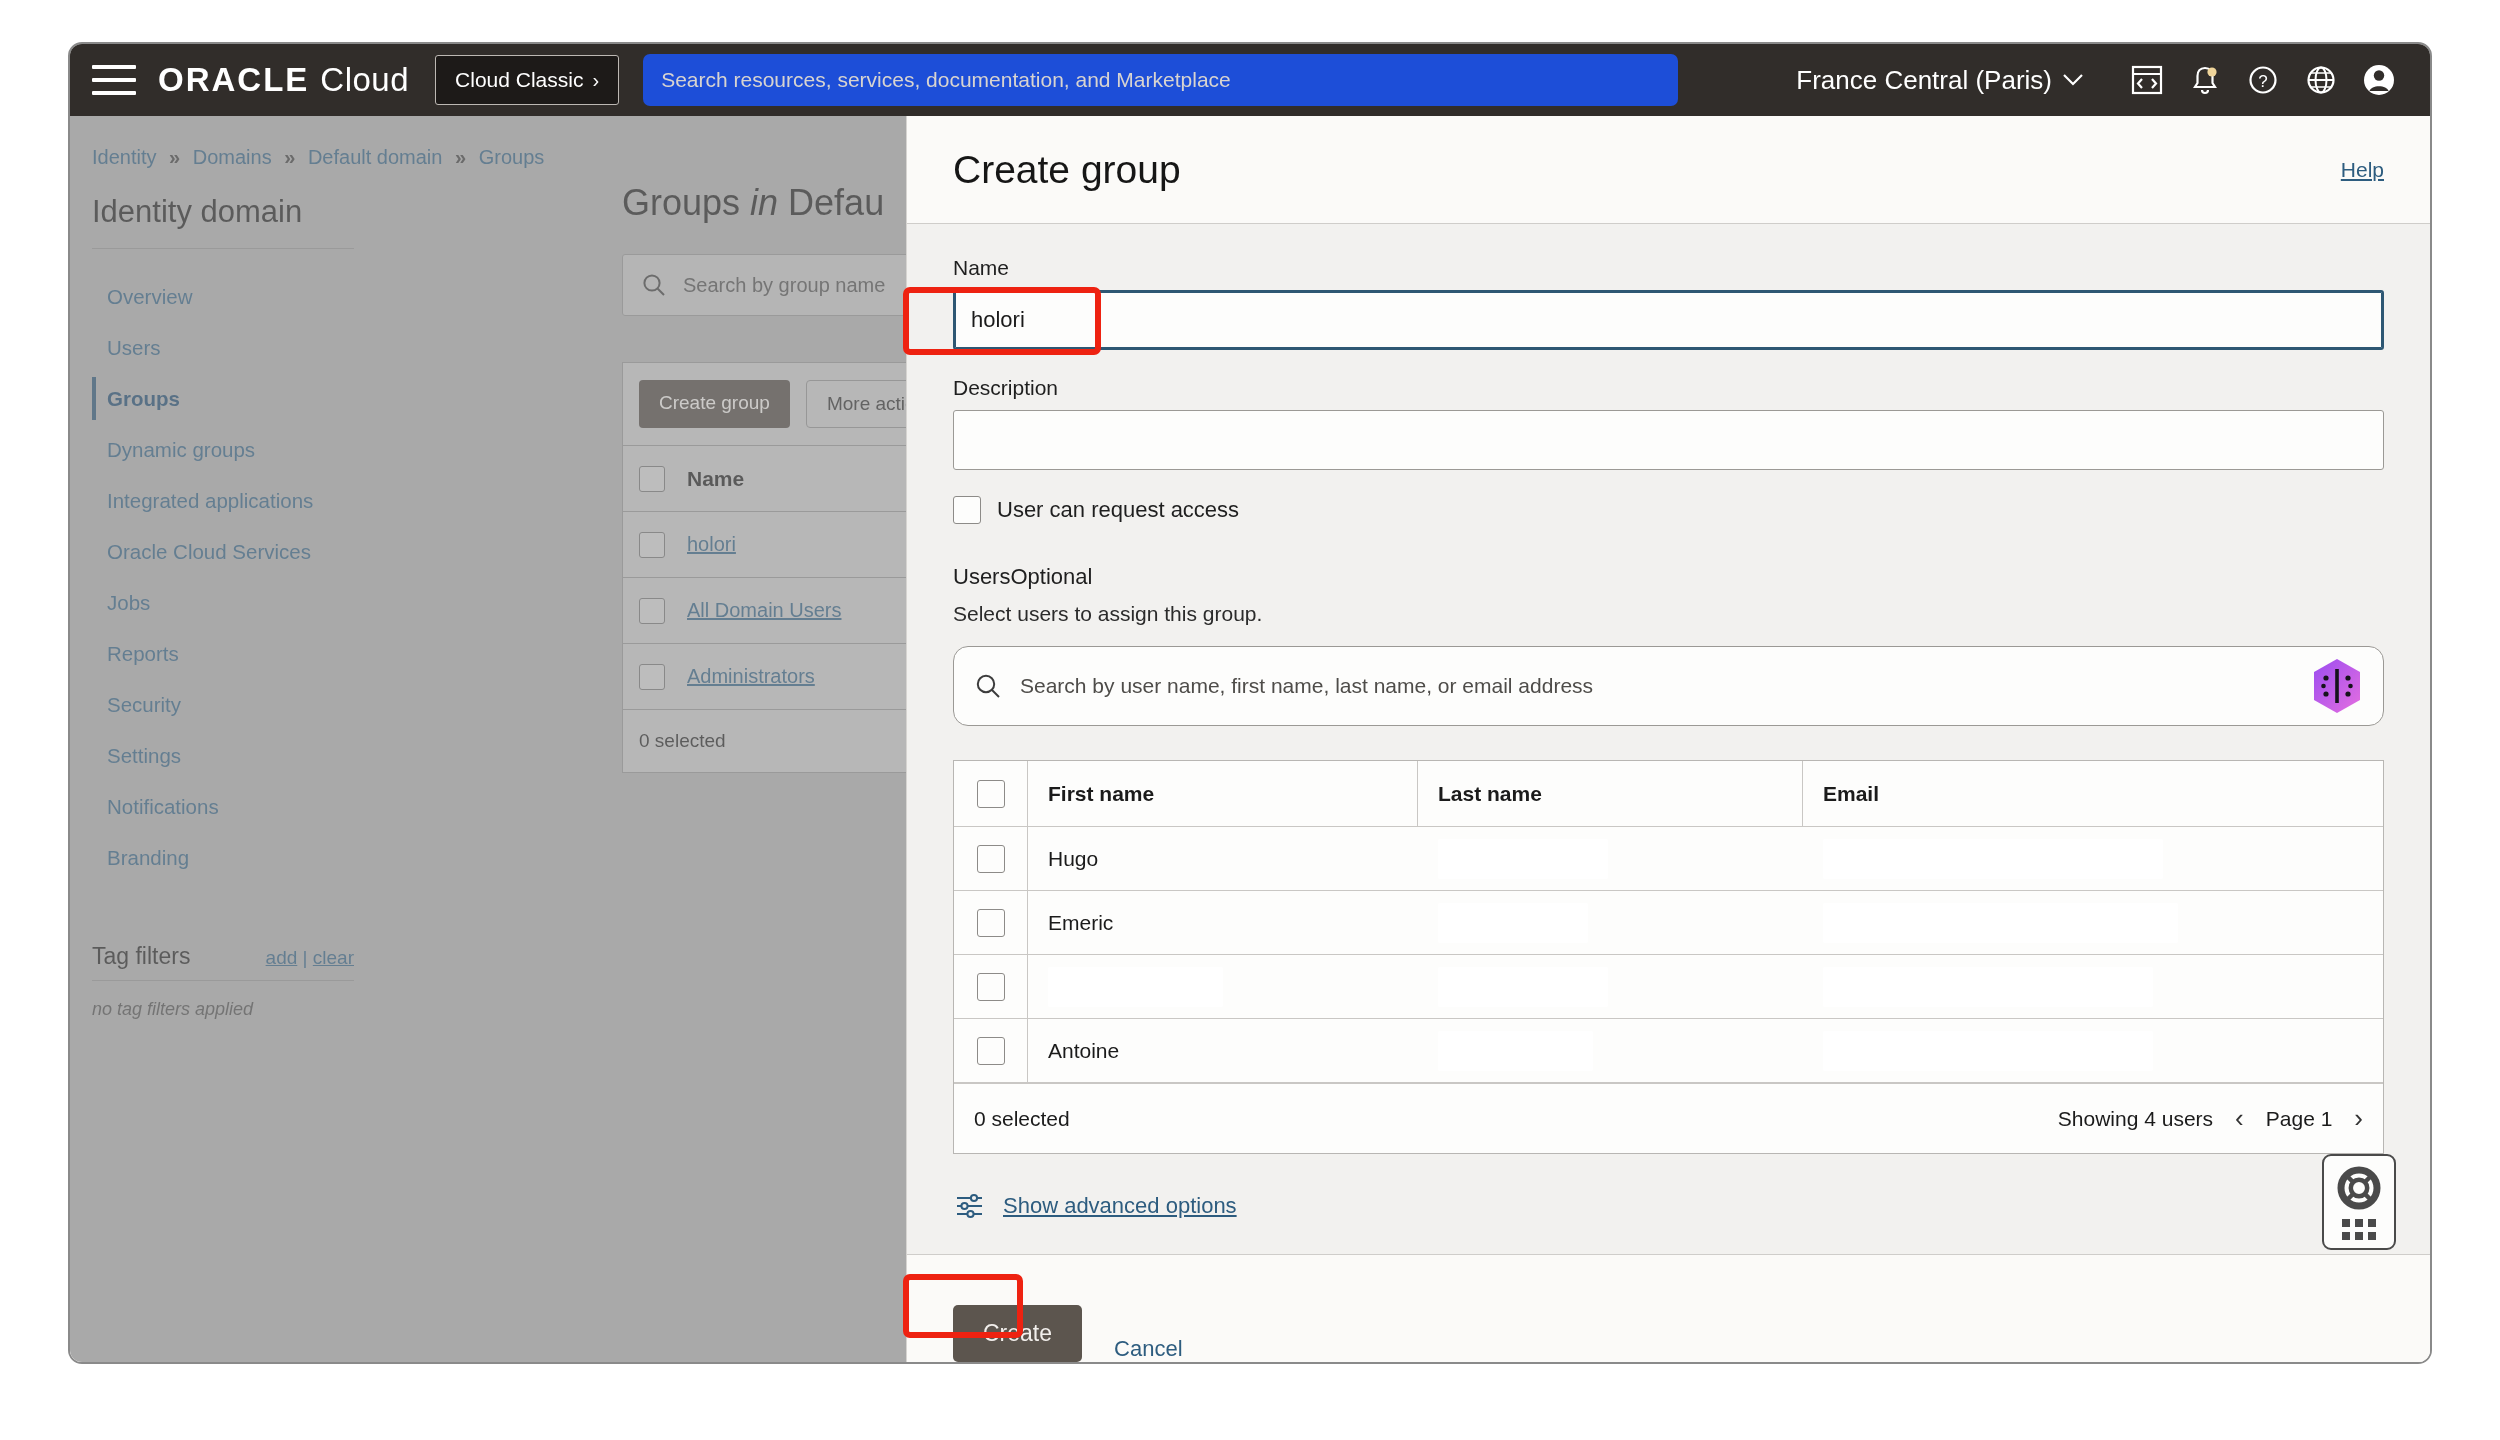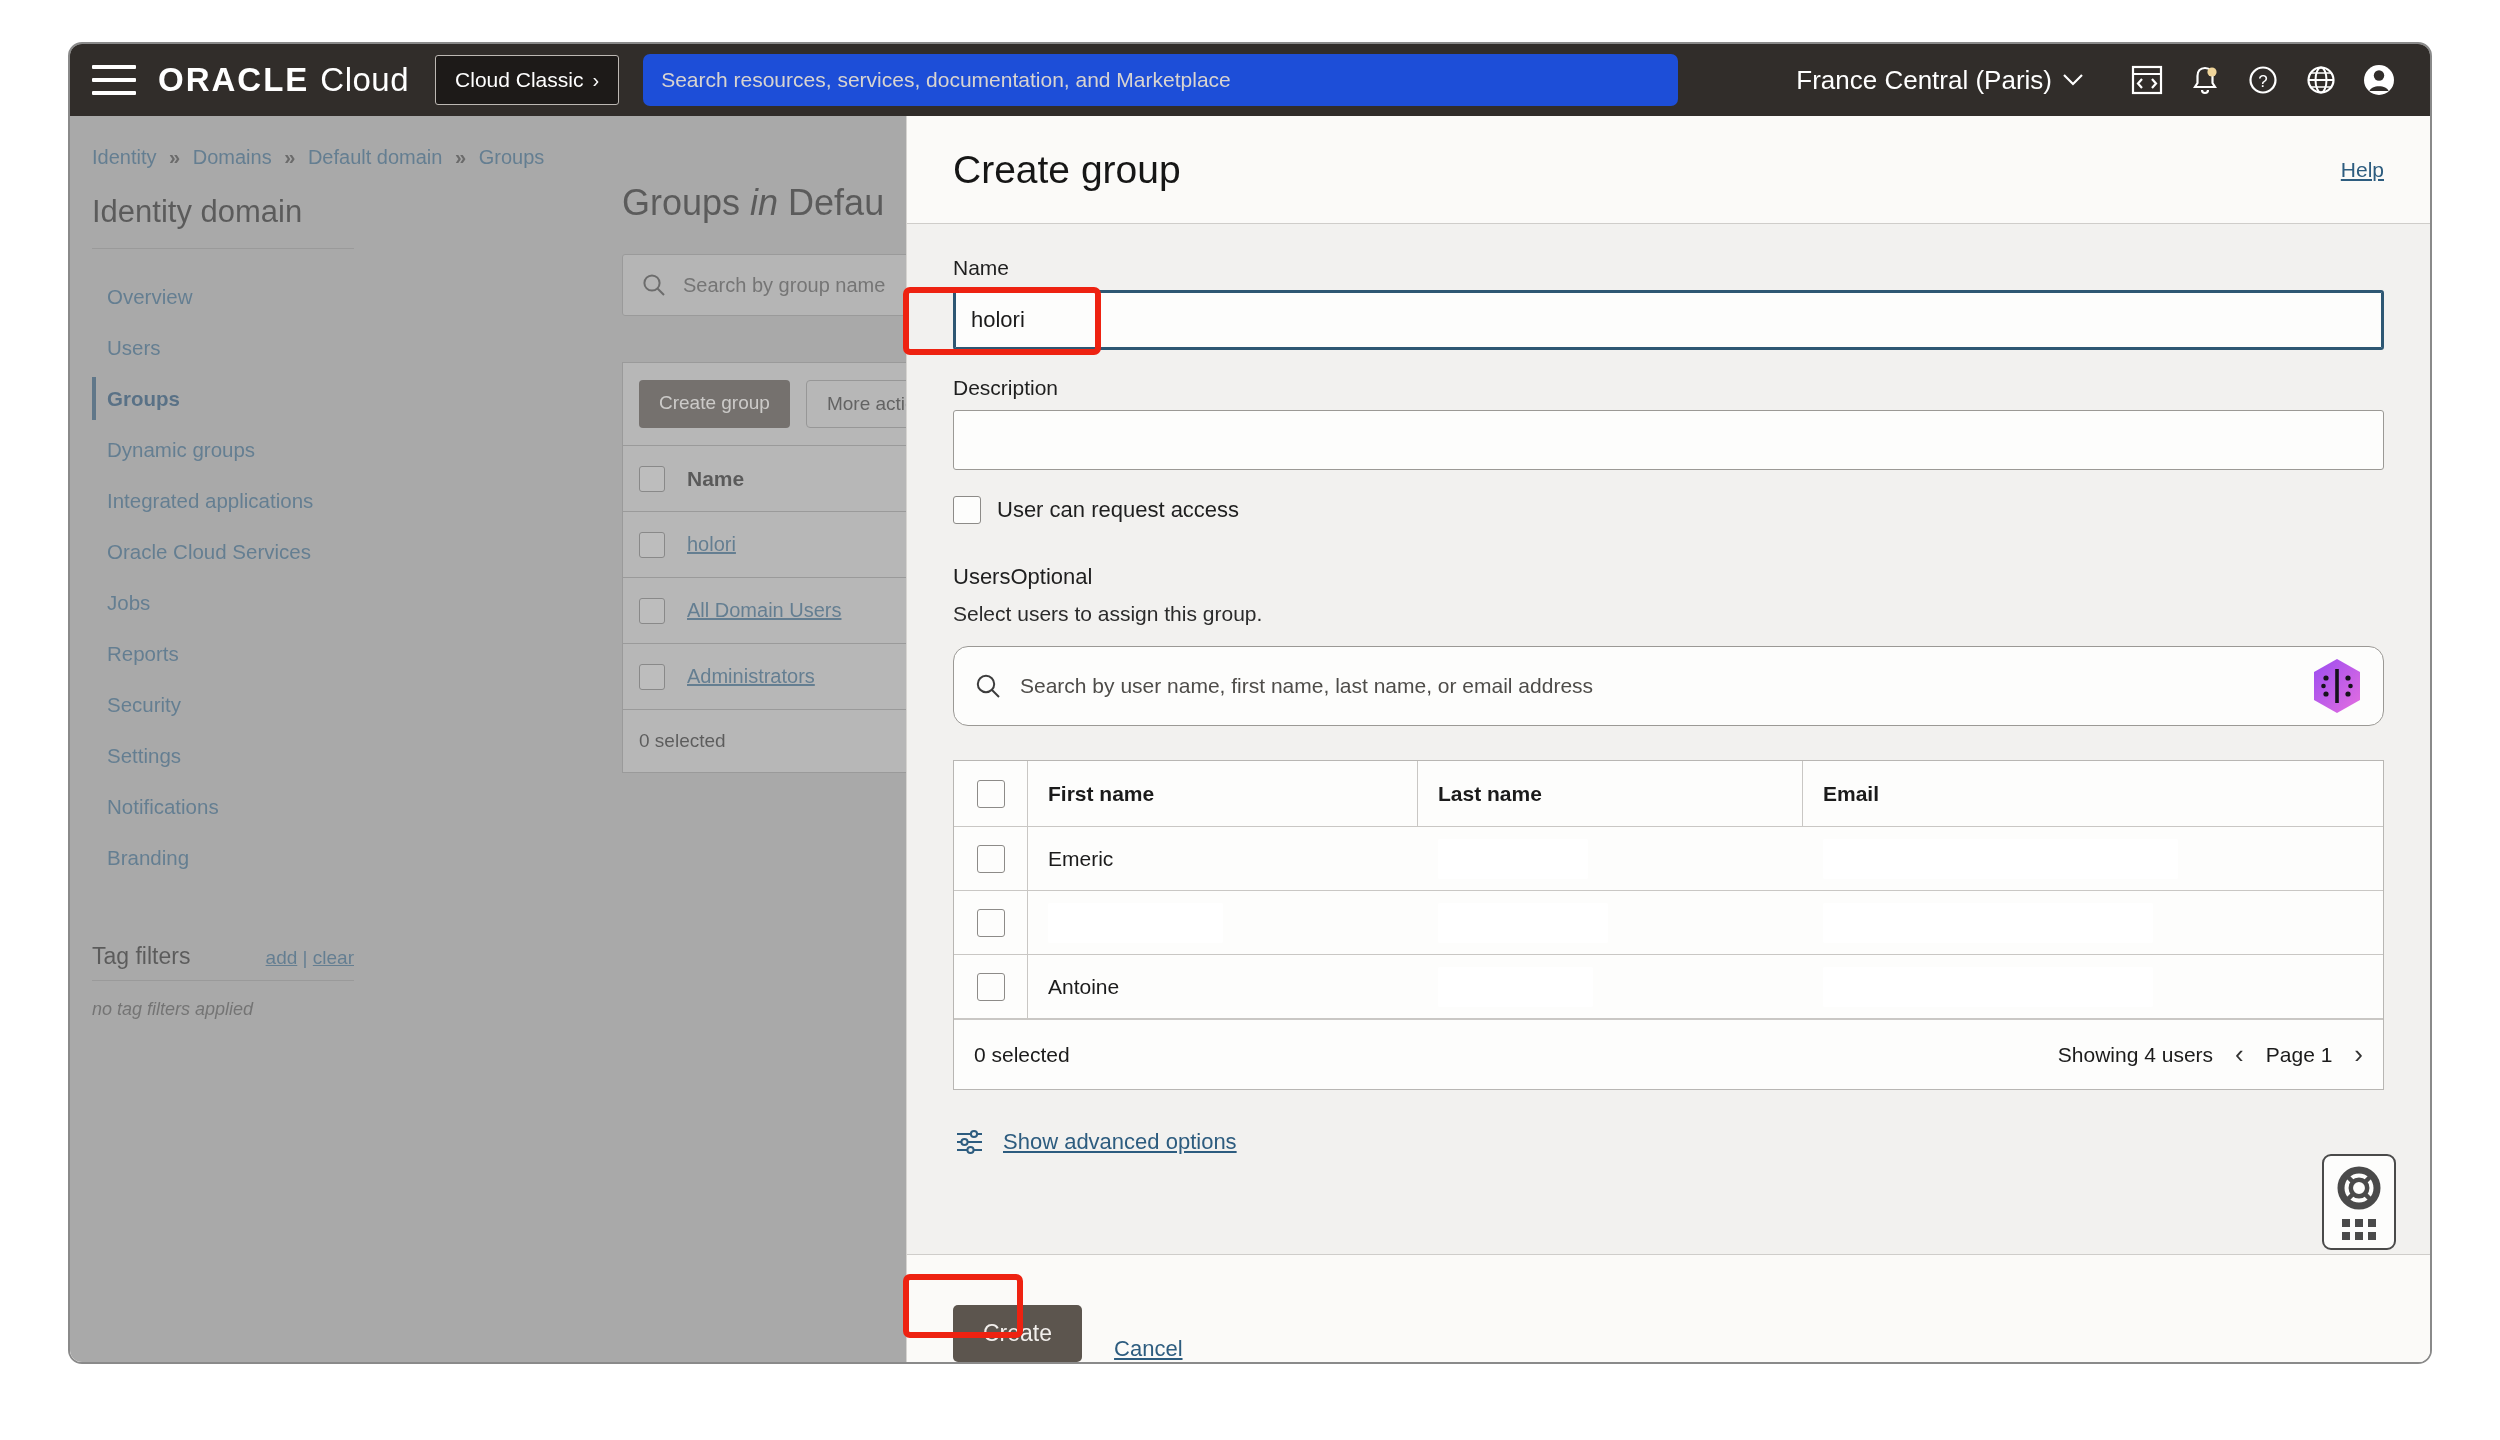--- a/index.html
+++ b/index.html
@@ -231,21 +231,21 @@
   #panel-footer {
     flex: none; height: 108px; background:#fbfaf8;
     border-top: 1px solid #cfcdca;
     display:flex; align-items:flex-end; padding: 0 46px; gap: 32px;
   }
   #create-button {
     background:#5c554e; color:#f2efec; font-size: 23px;
     border:none; border-radius:5px; padding: 15px 30px; cursor:pointer;
     font-family:"Liberation Sans", sans-serif;
   }
-  #cancel-link { font-size: 22px; color:#2d5c7f; text-decoration:underline; cursor:pointer; }
+  #cancel-link { font-size: 22px; color:#2d5c7f; cursor:pointer; }
 
   
   #help-widget {
     position:absolute; right: 34px; bottom: 112px; z-index: 60;
     width: 74px; height: 96px; background:#fdfdfc;
     border: 2.4px solid #4a4a4a; border-radius: 9px;
     display:flex; flex-direction:column; align-items:center; justify-content:center; gap: 8px;
     cursor:pointer;
   }
   #dots-grid { display:grid; grid-template-columns: repeat(3, 8px); gap: 5px; }
@@ -475,20 +475,32 @@
         <div id="users-table">
           <div class="ut-row ut-head">
             <div class="ut-cb-cell">
               <div class="cb"></div>
             </div>
             <div class="ut-c1">First name</div>
             <div class="ut-c2">Last name</div>
             <div class="ut-c3">Email</div>
           </div>
 
+          <div class="ut-row">
+            <div class="ut-cb-cell">
+              <div class="cb"></div>
+            </div>
+            <div class="ut-c1">Hugo</div>
+            <div class="ut-c2">
+                <span class="redact" style="width:170px"></span>
+              </div>
+            <div class="ut-c3">
+                <span class="redact" style="width:340px"></span>
+              </div>
+          </div>
 
           <div class="ut-row">
             <div class="ut-cb-cell">
               <div class="cb"></div>
             </div>
             <div class="ut-c1">Emeric</div>
             <div class="ut-c2">
                 <span class="redact" style="width:150px"></span>
               </div>
             <div class="ut-c3">

